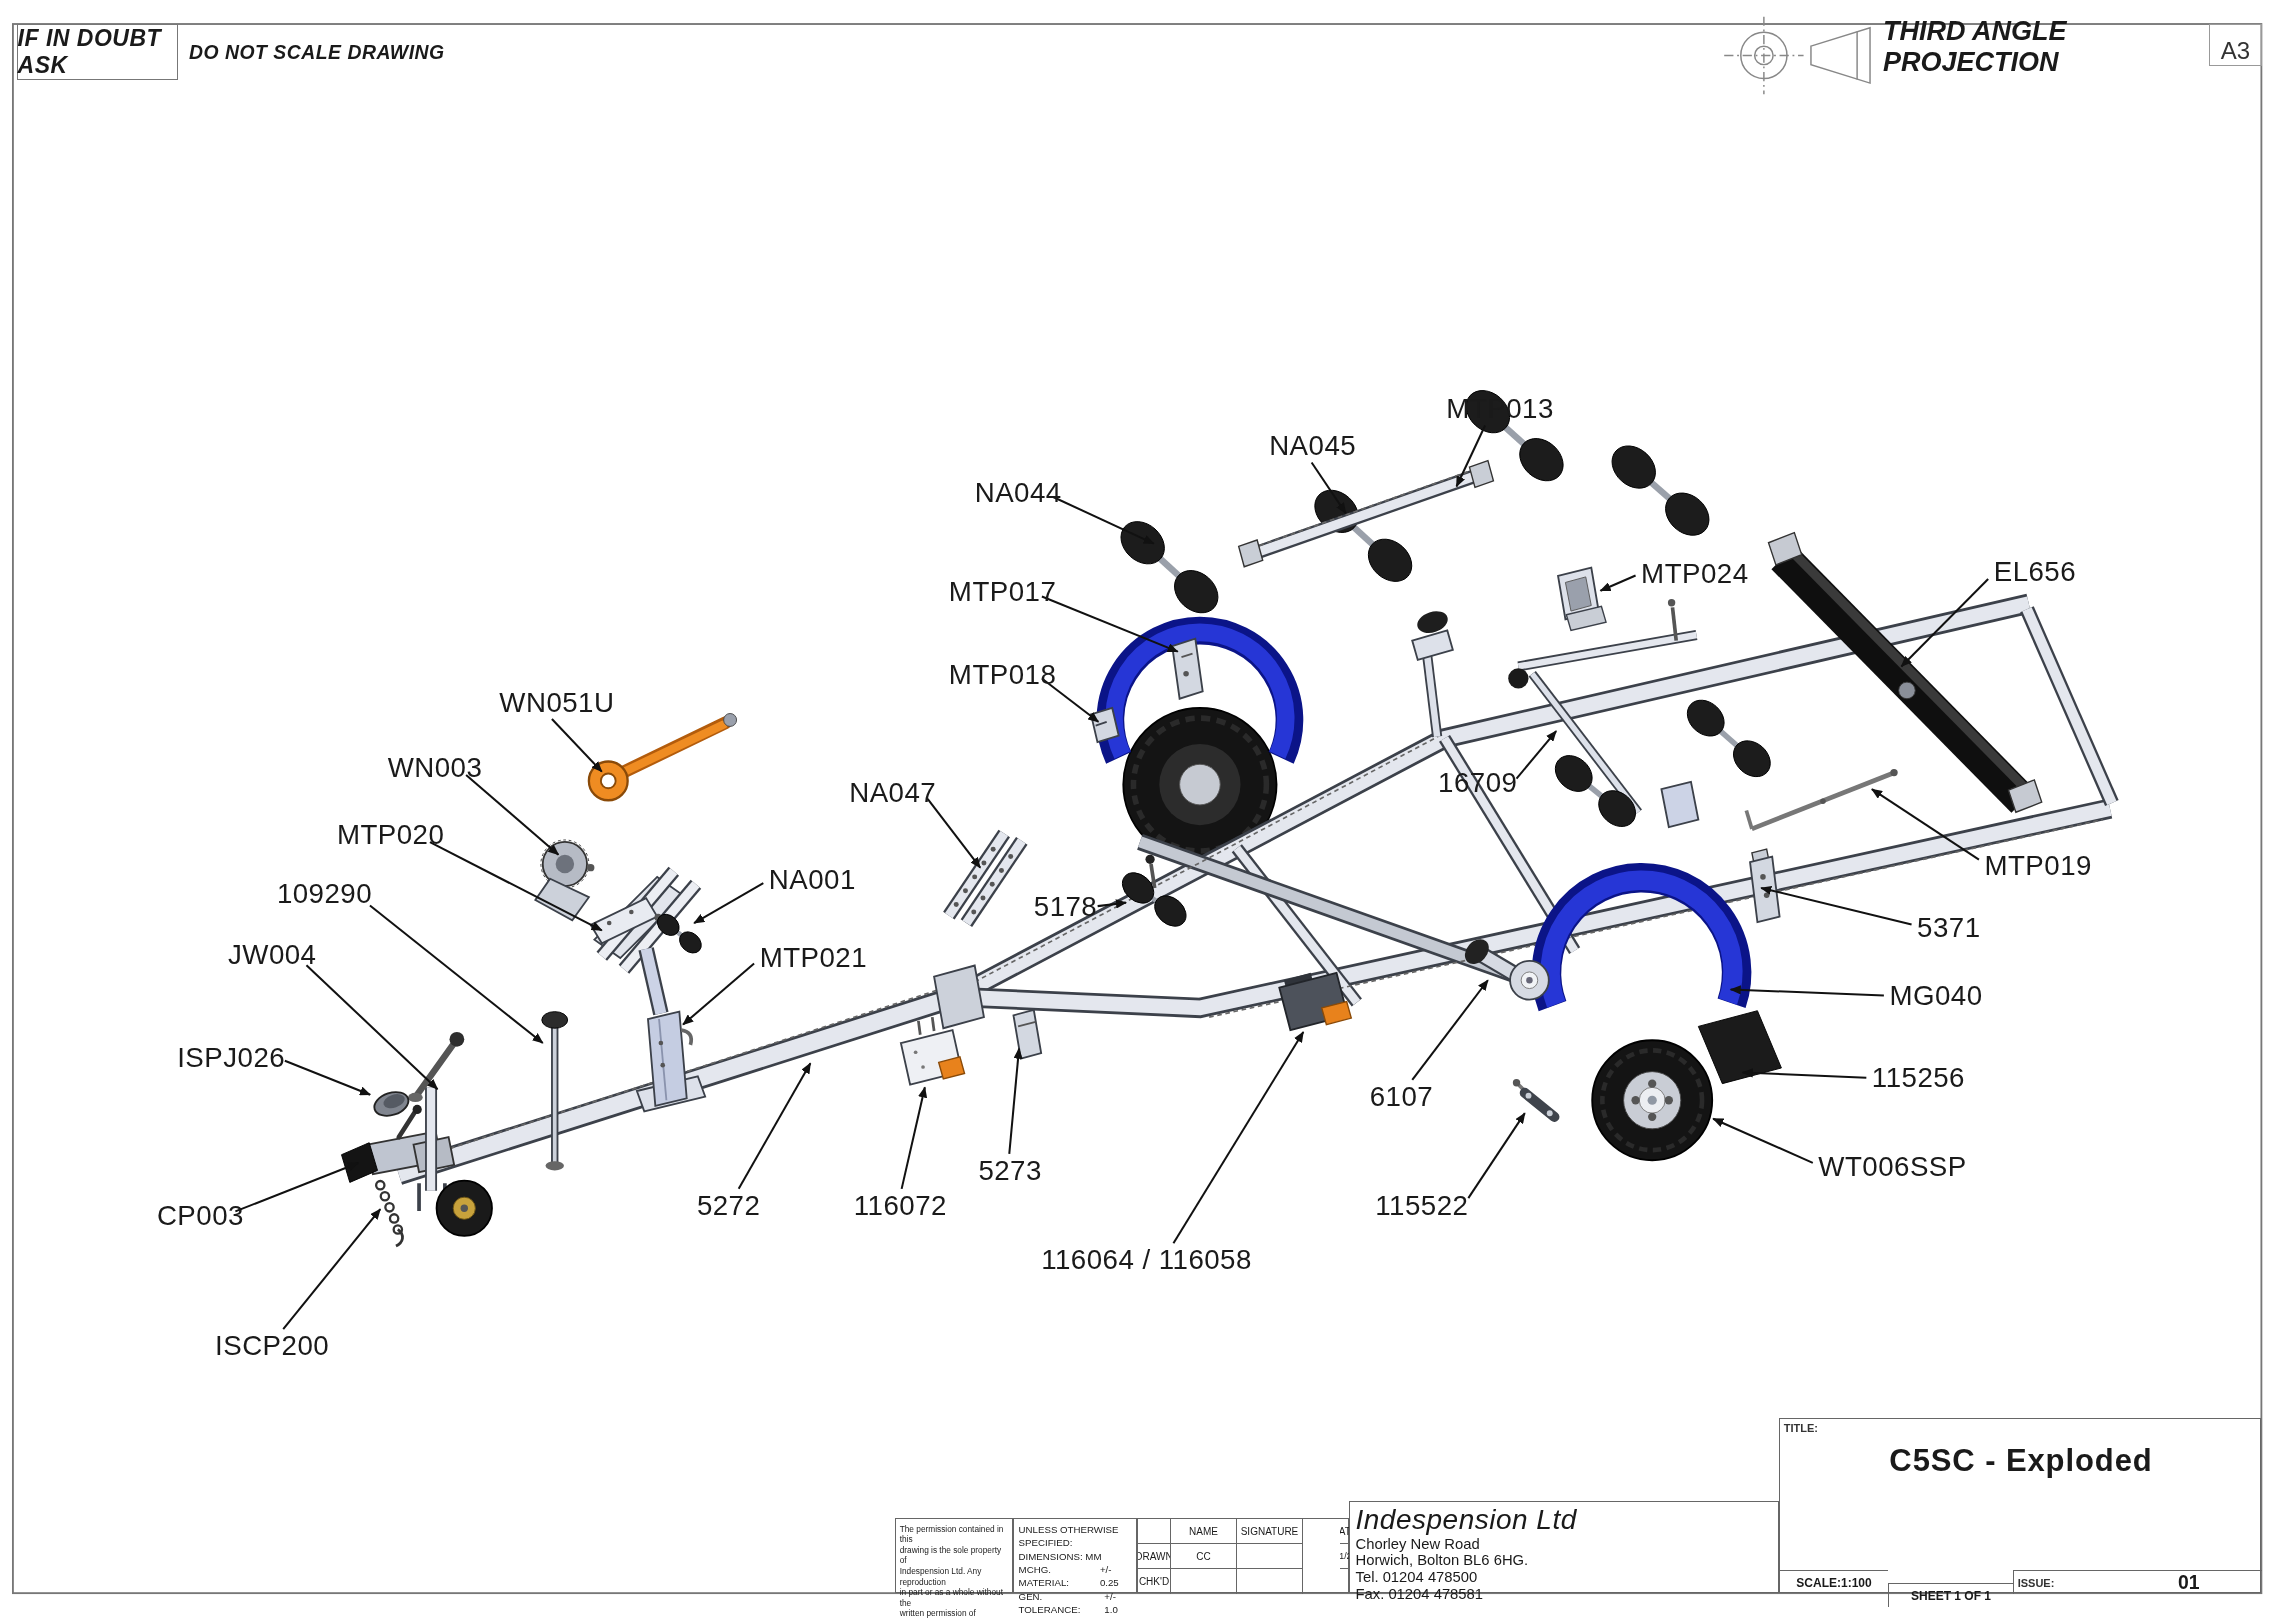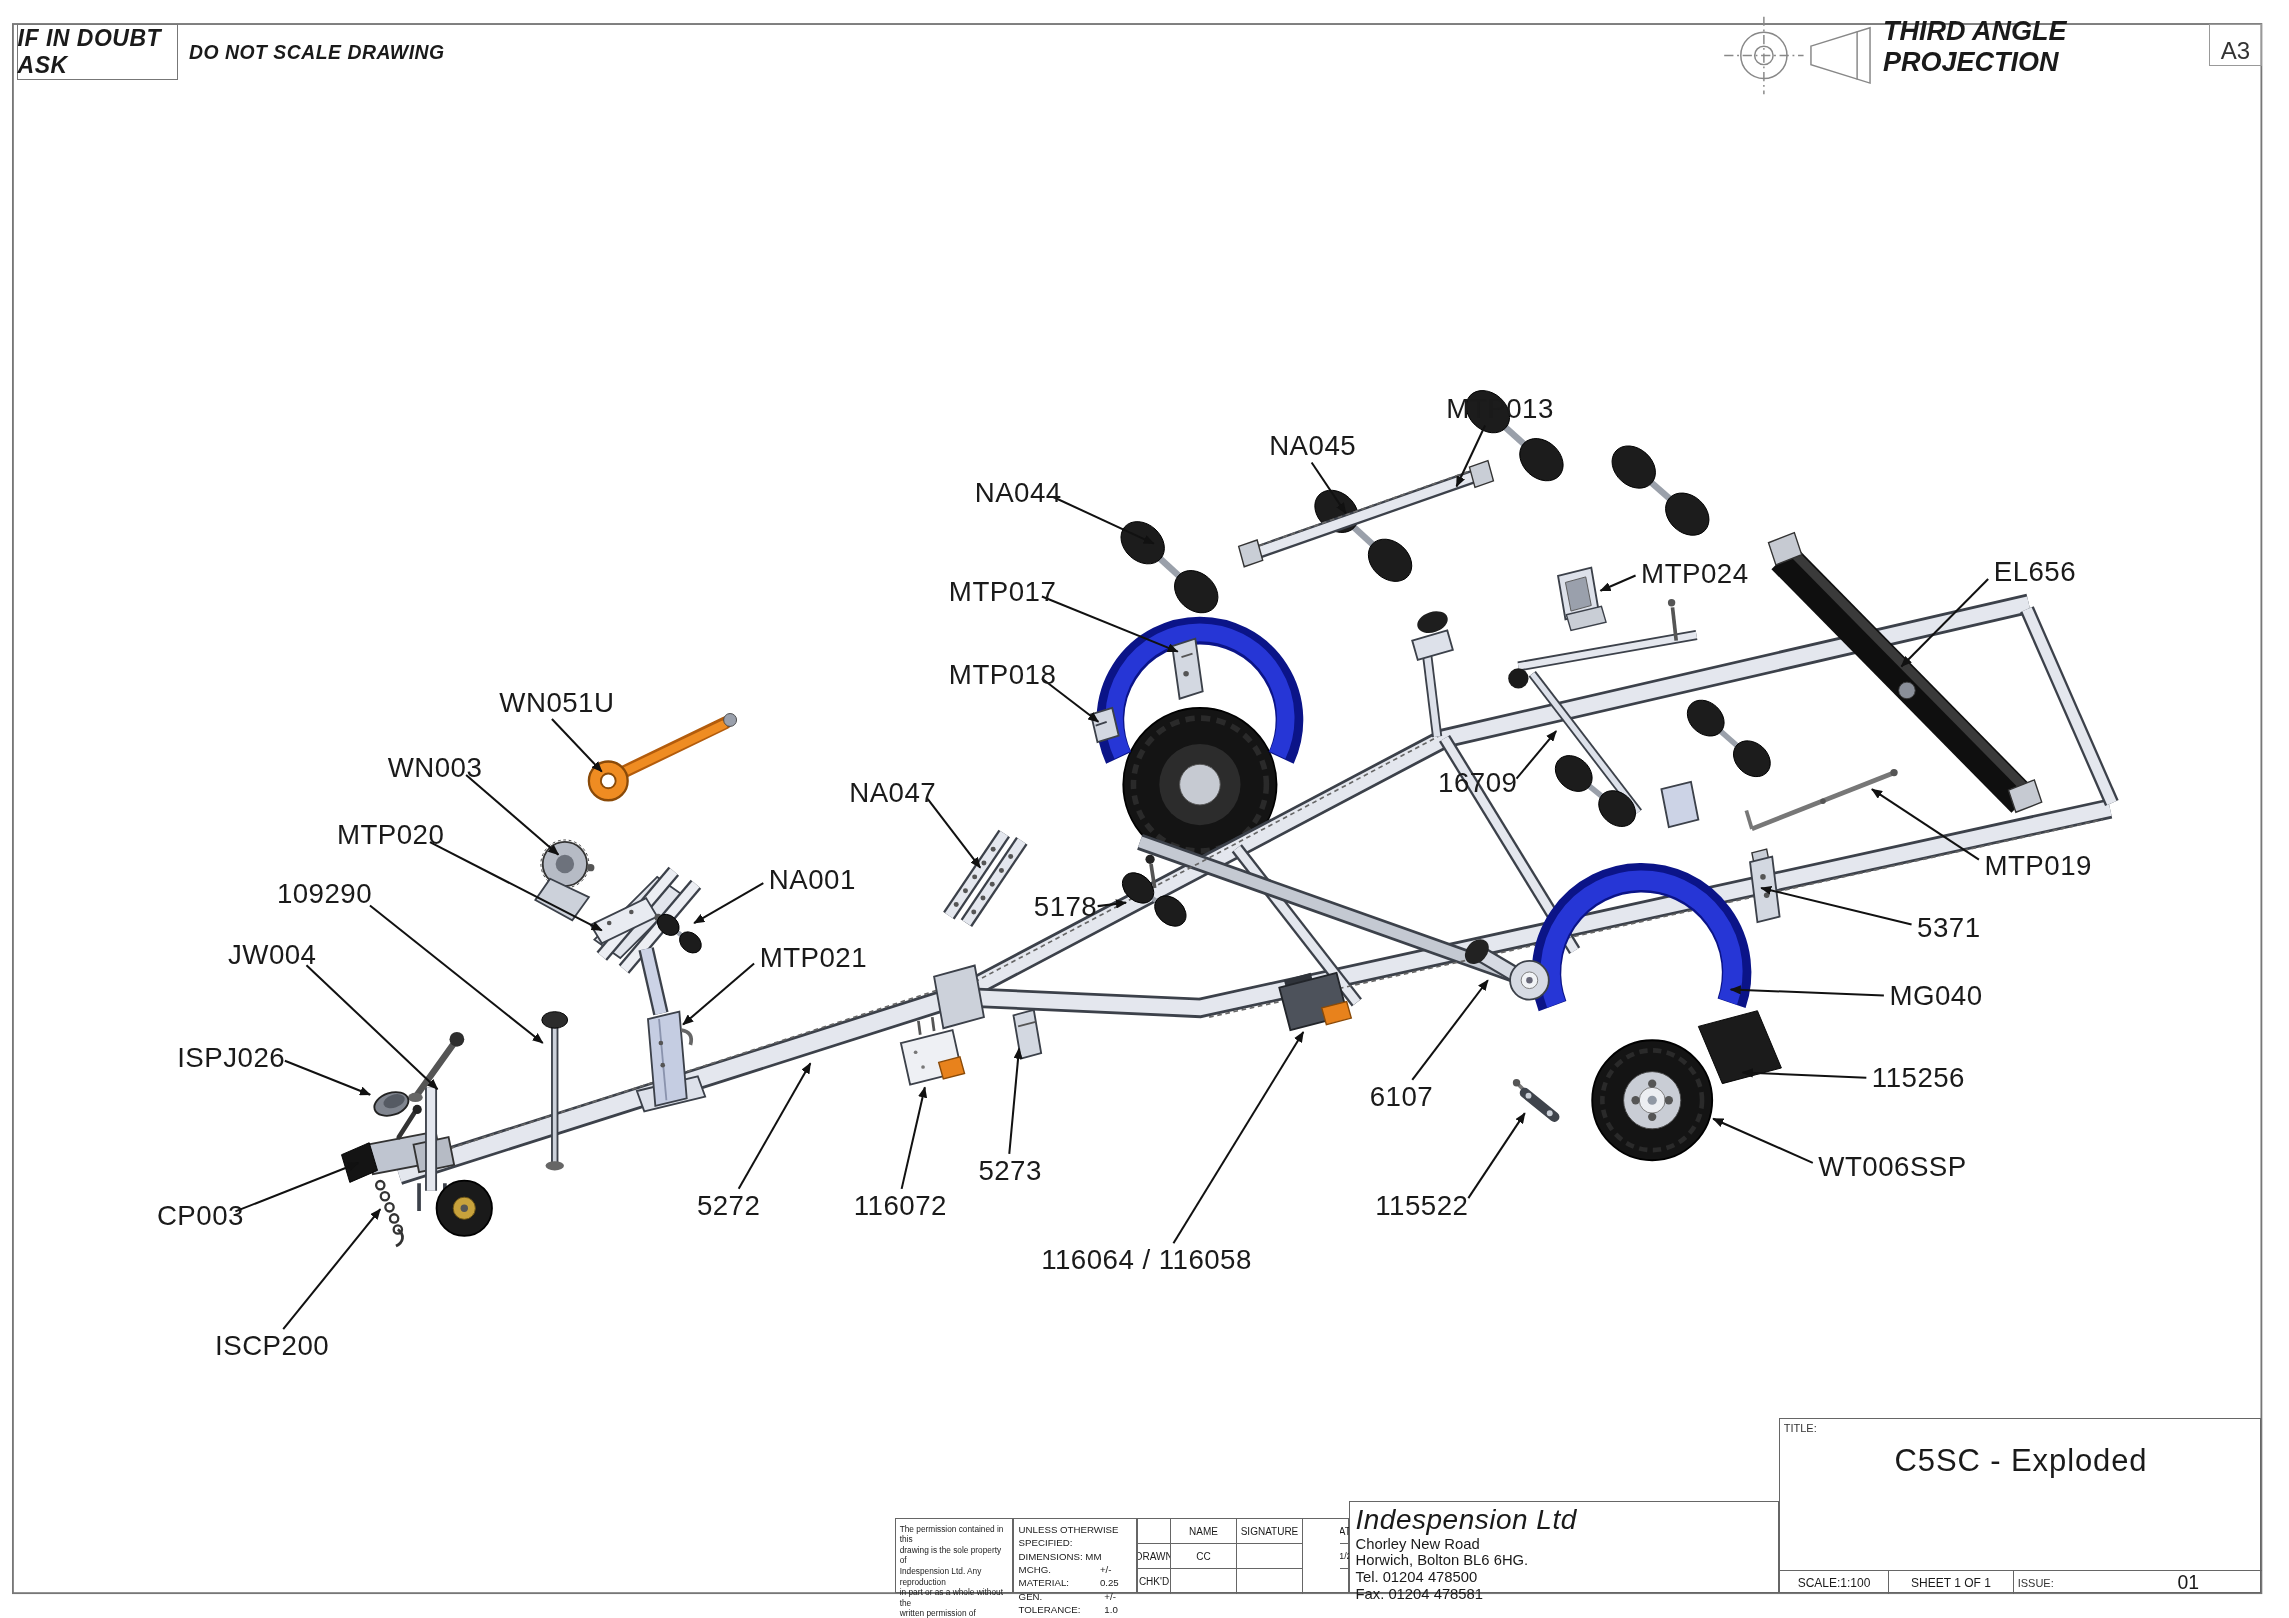--- a/index.html
+++ b/index.html
@@ -27,21 +27,21 @@
         grid-template-columns:33px 66px 66px 46px;grid-template-rows:25px 25px 25px;}
   #appr div{border-right:0.9px solid #666;border-bottom:0.9px solid #666;
         display:flex;align-items:center;justify-content:center;font-size:10px;overflow:hidden;text-align:center;}
   #appr div:nth-child(4n){border-right:none;margin-left:37px;}
   #appr div:nth-child(n+9){border-bottom:none;}
   #appr .dt{font-size:8.8px;}
   #company{left:1349px;top:1501px;width:430px;height:92px;padding:1.8px 5.5px;}
   #company .nm{font-size:28px;font-style:italic;letter-spacing:0.5px;}
   #company .ad{font-size:14.8px;line-height:16.6px;}
   #titleblk{left:1779px;top:1418px;width:482px;height:175px;}
-  #titleblk .cell{position:absolute;box-sizing:border-box;border-left:1.4px solid #666;border-top:1.4px solid #666;}
+  #titleblk .cell{position:absolute;box-sizing:border-box;border-left:1.4px solid #666;border-top:1.4px solid #666;font-weight:bold;}
   .lab{font-size:11px;color:#333;padding:2.8px 3.7px;}
   #tb-title-text{position:absolute;left:0;right:0;top:24px;text-align:center;font-size:31px;letter-spacing:0.9px;}
   .cellflex{display:flex;align-items:center;}
   
   .plabel{font-family:"Liberation Sans",sans-serif;font-size:30px;fill:#1a1a1a;letter-spacing:.5px;}
   .leader{stroke:#111;stroke-width:2.2;fill:none;}
   .bo{stroke:#3c414a;fill:none;}
   .bi{stroke:#e4e7ee;fill:none;}
   .ser{stroke:#666;stroke-width:1.8;fill:none;stroke-dasharray:5 4;}
 </style>
@@ -481,21 +481,21 @@
   </div>
 
   <div class="abs blk" id="titleblk" style="border-width:1.4px;">
     <div class="cell" style="left:0;top:0;width:482px;height:79px;border-left:none;border-top:none;">
       <div class="lab">TITLE:</div>
       <div id="tb-title-text">C5SC - Exploded</div>
     </div>
     <div class="cell cellflex" style="left:0;top:151px;width:108px;height:24px;border-left:none;justify-content:center;font-size:12px;">
       <span>SCALE:1:100</span>
     </div>
-    <div class="cell cellflex" style="left:108px;top:151px;width:125px;height:24px;justify-content:center;font-size:12px;">
+    <div class="cell cellflex" style="left:108px;top:164px;width:125px;height:24px;justify-content:center;font-size:12px;">
       <span>SHEET 1 OF 1</span>
     </div>
     <div class="cell cellflex" style="left:233px;top:151px;width:249px;height:24px;">
       <span class="lab">ISSUE:</span>
       <span style="font-size:19.4px;margin-left:120px;">01</span>
     </div>
   </div>
 
 </div>
 

